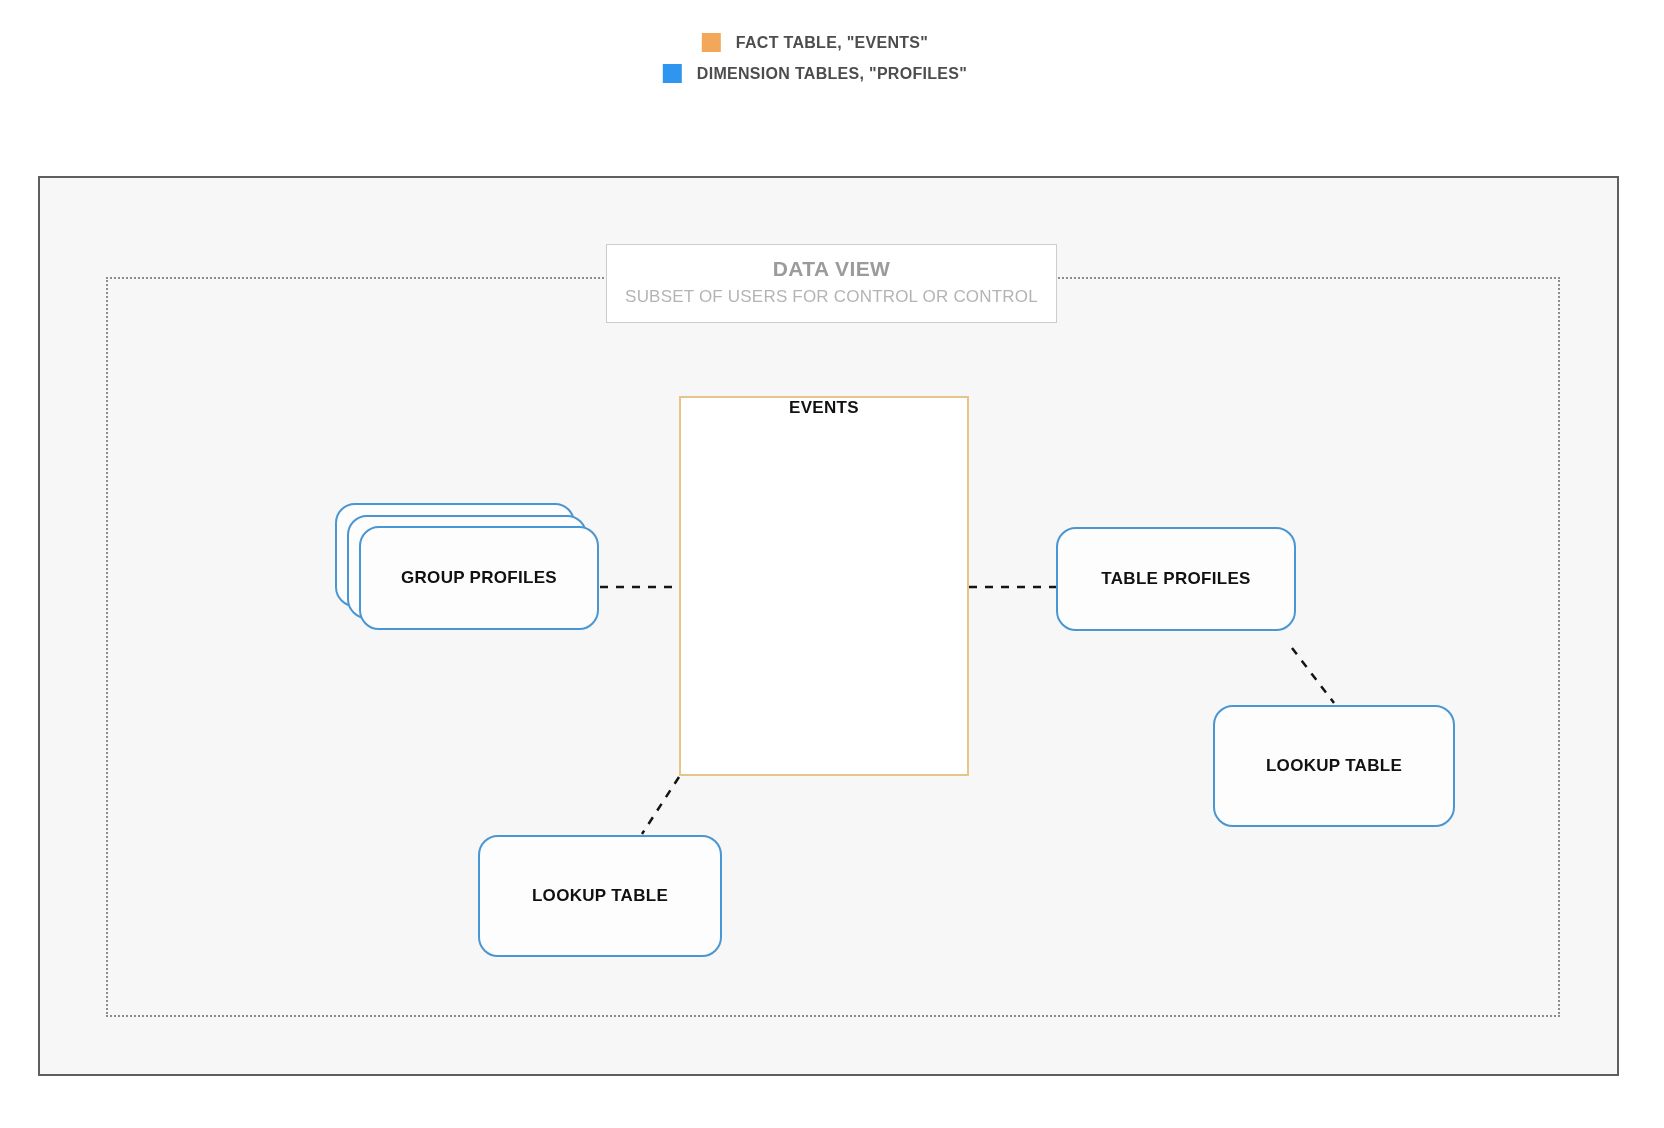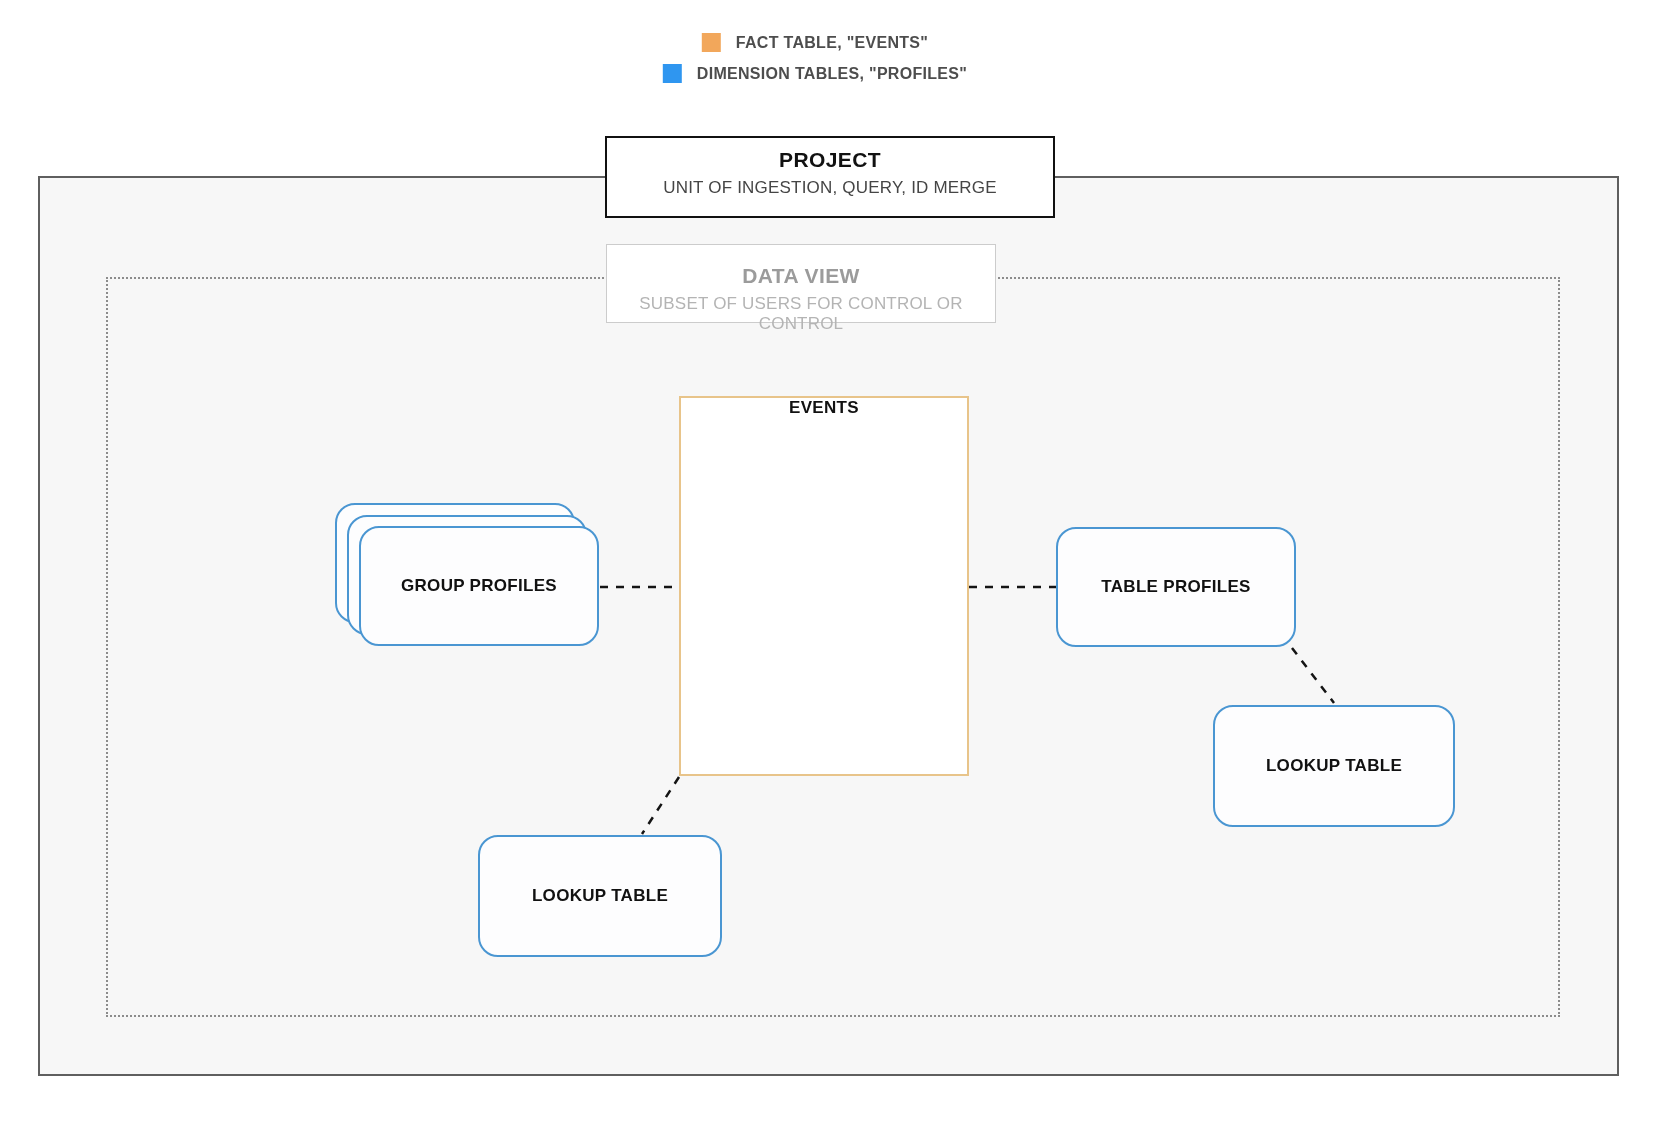--- a/index.html
+++ b/index.html
@@ -75,23 +75,23 @@
     letter-spacing: 0.4px;
   }
   .project-box .box-subtitle {
     margin-top: 6px;
     font-size: 17px;
     color: #454545;
     letter-spacing: 0.2px;
   }
   .dataview-box {
     left: 606px; top: 244px;
-    width: 390px; height: 79px;
+    width: 451px; height: 79px;
     border: 1px solid #cccccc;
-    padding-top: 19px;
+    padding-top: 12px;
   }
   .dataview-box .box-title {
     font-size: 21px;
     font-weight: bold;
     color: #9b9b9b;
     letter-spacing: 0.4px;
   }
   .dataview-box .box-subtitle {
     margin-top: 6px;
     font-size: 17px;
@@ -111,21 +111,21 @@
     position: absolute;
     left: 679px; top: 396px;
     width: 290px; height: 380px;
     background: #ffffff;
     border: 2px solid #e8c48a;
     display: flex;
     justify-content: center;
   }
   .card {
     position: absolute;
-    width: 240px; height: 120px;
+    width: 240px; height: 104px;
     background: #fdfdfe;
     border: 2px solid #4a96d2;
     border-radius: 20px;
     display: flex;
     align-items: center;
     justify-content: center;
   }
   .gp-back   { left: 335px; top: 503px; }
   .gp-middle { left: 347px; top: 515px; }
   .gp-front  { left: 359px; top: 526px; }
@@ -159,24 +159,20 @@
     <div class="legend-row">
       <span class="legend-swatch" style="background-color: rgb(242, 167, 91);"></span>
       <span class="legend-label">FACT TABLE, "EVENTS"</span>
     </div>
     <div class="legend-row">
       <span class="legend-swatch" style="background-color: rgb(47, 150, 240);"></span>
       <span class="legend-label">DIMENSION TABLES, "PROFILES"</span>
     </div>
   </div>
 
-  <div class="title-box project-box">
-    <div class="box-title">PROJECT</div>
-    <div class="box-subtitle">UNIT OF INGESTION, QUERY, ID MERGE</div>
-  </div>
 
   <div class="title-box dataview-box">
     <div class="box-title">DATA VIEW</div>
     <div class="box-subtitle">SUBSET OF USERS FOR CONTROL OR CONTROL</div>
   </div>
 
   <div class="events-node" style="border-color: rgb(232, 196, 138);">
     <span class="node-label">EVENTS</span>
   </div>
 

